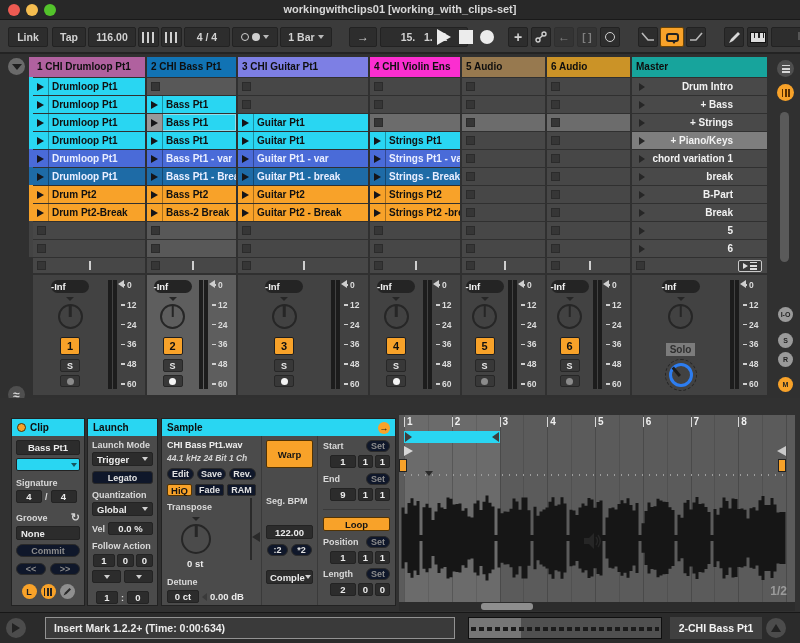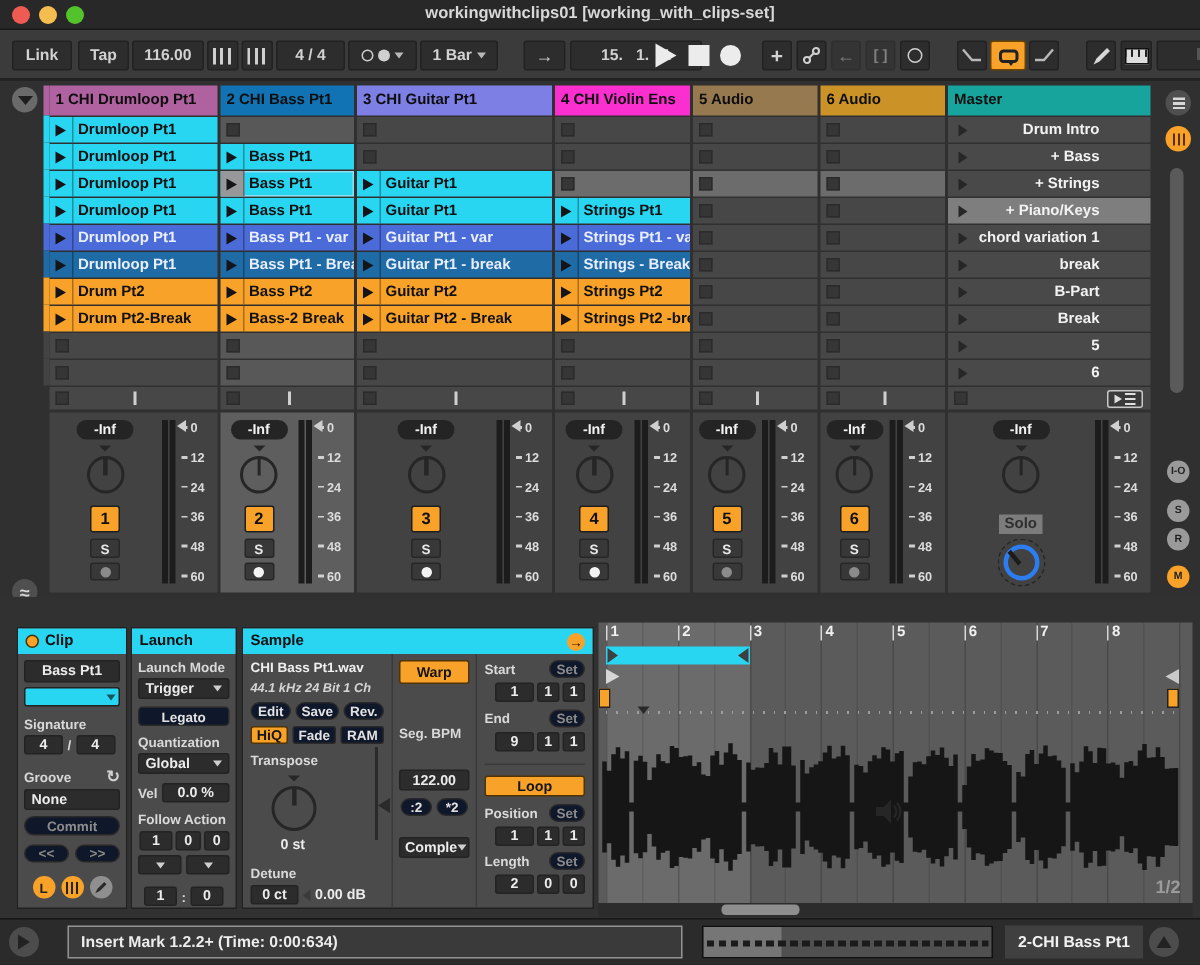--- a/index.html
+++ b/index.html
@@ -54,21 +54,21 @@
   .mtri{position:absolute;left:7px;width:0;height:0;border-left:6px solid #262626;border-top:4px solid transparent;border-bottom:4px solid transparent;}
   .stopall{background:#474747;height:15px;}
   .stopallbtn{position:absolute;right:5px;top:1.5px;width:24px;height:12px;border:1px solid #c9c9c9;border-radius:2px;background:#3a3a3a;display:flex;align-items:center;justify-content:center;gap:2px;}
   .stri{width:0;height:0;border-left:5px solid #dedede;border-top:3px solid transparent;border-bottom:3px solid transparent;}
   .hlines{width:7px;height:8px;background:repeating-linear-gradient(180deg,#dedede 0 1.5px,transparent 1.5px 3.2px);}
 
   
   .mix{flex:1;position:relative;background:#424242;margin-top:1px;}
   .mix.sel{background:#5e5e5e;}
   .mixleft{position:absolute;left:0;top:5px;right:38px;display:flex;flex-direction:column;align-items:center;}
-  .vpill{width:38px;height:13px;border-radius:7px;background:#242424;color:#f2f2f2;font-size:9.5px;font-weight:700;text-align:center;line-height:13px;}
+  .vpill{width:38px;height:13px;border-radius:7px;background:#242424;color:#f2f2f2;font-size:9.5px;font-weight:700;text-align:left;line-height:13px;}
   .knob{width:25px;height:25px;border:2.5px solid #262626;border-radius:50%;position:relative;margin-top:11px;}
   .knob::after{content:'';position:absolute;left:50%;top:-1px;width:2.5px;height:12px;background:#262626;transform:translateX(-50%);}
   .knob::before{content:'';position:absolute;top:-9px;left:50%;transform:translateX(-50%);border:4.5px solid transparent;border-top-color:#262626;}
   .numbtn{width:20px;height:18px;background:#f8a229;border:1px solid #1f1f1f;border-radius:2px;color:#101010;font-size:11px;font-weight:700;text-align:center;line-height:17px;margin-top:8px;}
   .sbtn{width:20px;height:13px;background:#383838;border:1px solid #272727;border-radius:2px;color:#e8e8e8;font-size:9px;font-weight:700;text-align:center;line-height:12px;margin-top:4px;}
   .armbtn{width:20px;height:12px;background:#383838;border:1px solid #272727;border-radius:2px;display:flex;align-items:center;justify-content:center;margin-top:3px;}
   .dot{width:7px;height:7px;border-radius:50%;background:#8b8b8b;}
   .dot.lit{background:#f4f4f4;}
   .sololbl{margin-top:14px;background:#7c7c7c;color:#2f2f2f;font-size:10px;font-weight:700;padding:0 4px;height:13px;line-height:13px;}
   .cueknob{width:24px;height:24px;border:3px solid #2d7df0;border-radius:50%;position:relative;margin-top:7px;outline:1px dashed #262626;outline-offset:3px;}
@@ -879,21 +879,21 @@
           </div>
           <div class="lbl" style="margin-top:8px;">Detune</div>
           <div class="row" style="margin-top:3px;gap:3px;">
             <div class="fbox" style="width:32px;height:13px;">0 ct</div>
             <span style="width:0;height:0;border-top:4px solid transparent;border-bottom:4px solid transparent;border-right:5px solid #3a3a3a;"></span>
             <span style="font-size:9.5px;font-weight:700;color:#ececec;">0.00 dB</span>
           </div>
         </div>
 
         <div style="width:56px;padding:4px 4px;border-right:1px solid #3a3a3a;">
-          <div class="orangebtn" style="height:16px;">Warp</div>
+          <div class="orangebtn" style="height:28px;">Warp</div>
           <div class="lbl" style="margin-top:28px;">Seg. BPM</div>
           <div class="fbox" style="height:14px;margin-top:19px;">122.00</div>
           <div class="row" style="margin-top:5px;gap:3px;justify-content:center;">
             <div class="pillbtn" style="width:21px;height:12px;">:2</div>
             <div class="pillbtn" style="width:21px;height:12px;">*2</div>
           </div>
           <div class="fbox" style="height:14px;margin-top:14px;justify-content:space-between;padding:0 3px;">
             <span>Comple</span>
               <span class="ddarrow"></span>
           </div>

